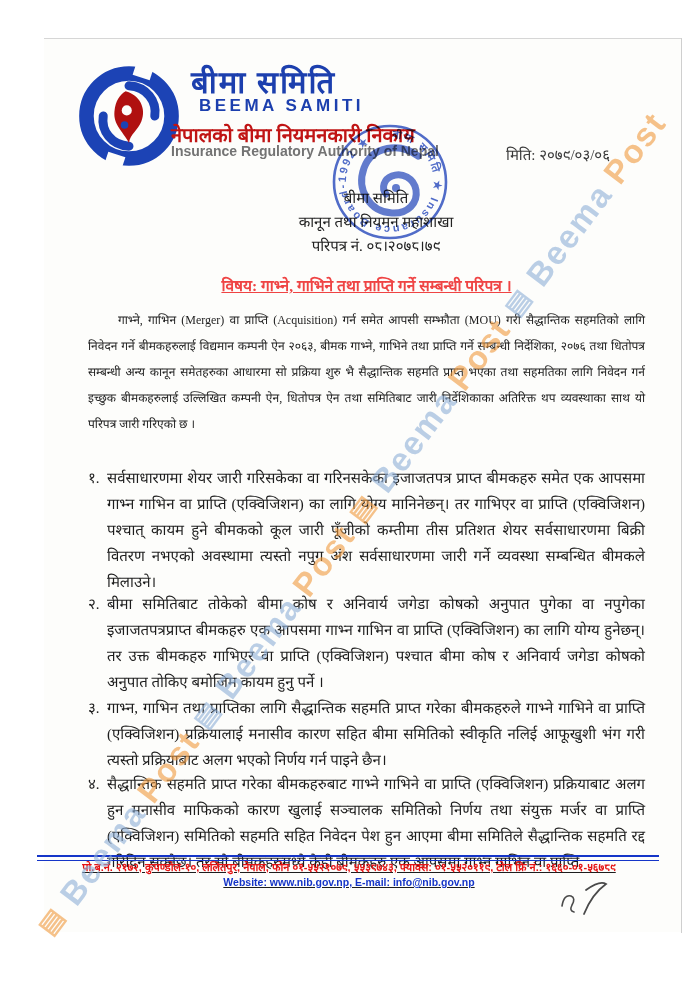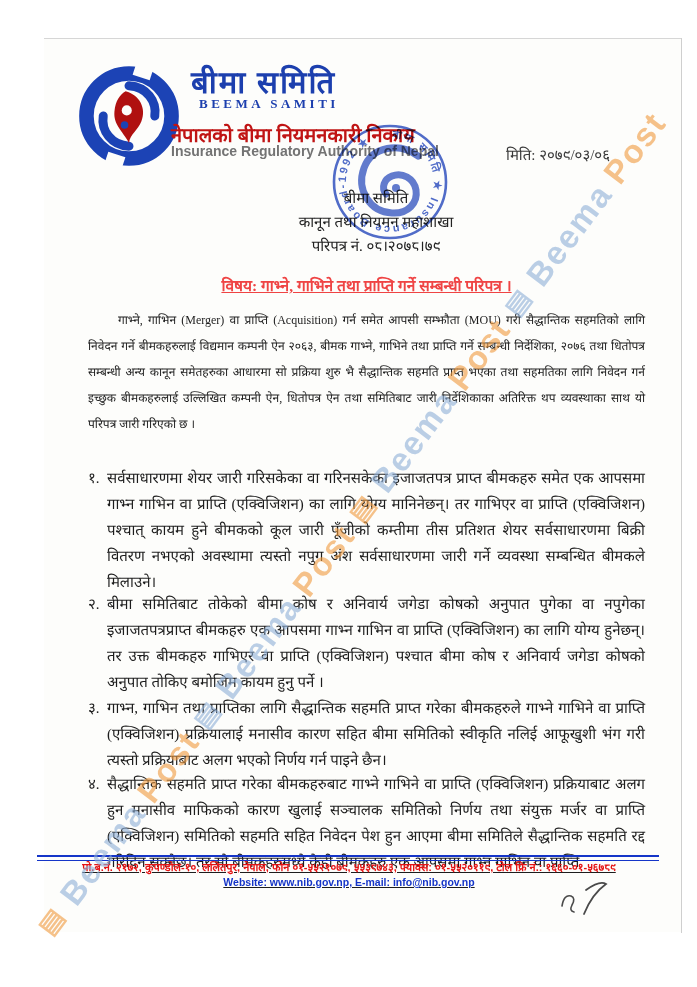--- a/index.html
+++ b/index.html
@@ -7,22 +7,22 @@
           font-family:"Liberation Serif", serif;color:#1d1d1d;}
   
   .scan-edge-top{position:absolute;left:44px;top:38px;width:638px;height:1px;background:#d6d6d6;}
   .scan-edge-right{position:absolute;left:681px;top:38px;width:1px;height:895px;background:#cfcfcf;}
   .scan-bg{position:absolute;left:44px;top:38px;width:637px;height:894px;background:#fdfdfb;}
 
   
   .logo{position:absolute;left:73px;top:60px;width:112px;height:112px;}
   .org-title{position:absolute;left:191px;top:60px;font-size:31px;font-weight:bold;color:#1c3fae;
              letter-spacing:2px;white-space:nowrap;}
-  .org-latin{position:absolute;left:199px;top:96px;font-size:13px;font-weight:bold;color:#1c3fae;
-             letter-spacing:3.5px;font-family:Liberation Serif, serif;white-space:nowrap;}
+  .org-latin{position:absolute;left:199px;top:96px;font-size:17px;font-weight:bold;color:#1c3fae;
+             letter-spacing:3.5px;font-family:Liberation Sans, sans-serif;white-space:nowrap;}
   .org-tag-ne{position:absolute;left:171px;top:121px;font-size:20px;font-weight:bold;color:#c01414;
               white-space:nowrap;}
   .org-tag-en{position:absolute;left:171px;top:143px;font-size:14px;font-weight:bold;color:#737373;
               font-family:"Liberation Sans",sans-serif;white-space:nowrap;}
   .date-line{position:absolute;left:506px;top:144px;font-size:15px;color:#3a3a3a;white-space:nowrap;}
 
   .stamp{position:absolute;left:326px;top:118px;width:128px;height:128px;opacity:.82;
          mix-blend-mode:multiply;z-index:6;}
 
   .center-block{position:absolute;left:288px;top:186px;width:176px;text-align:center;

